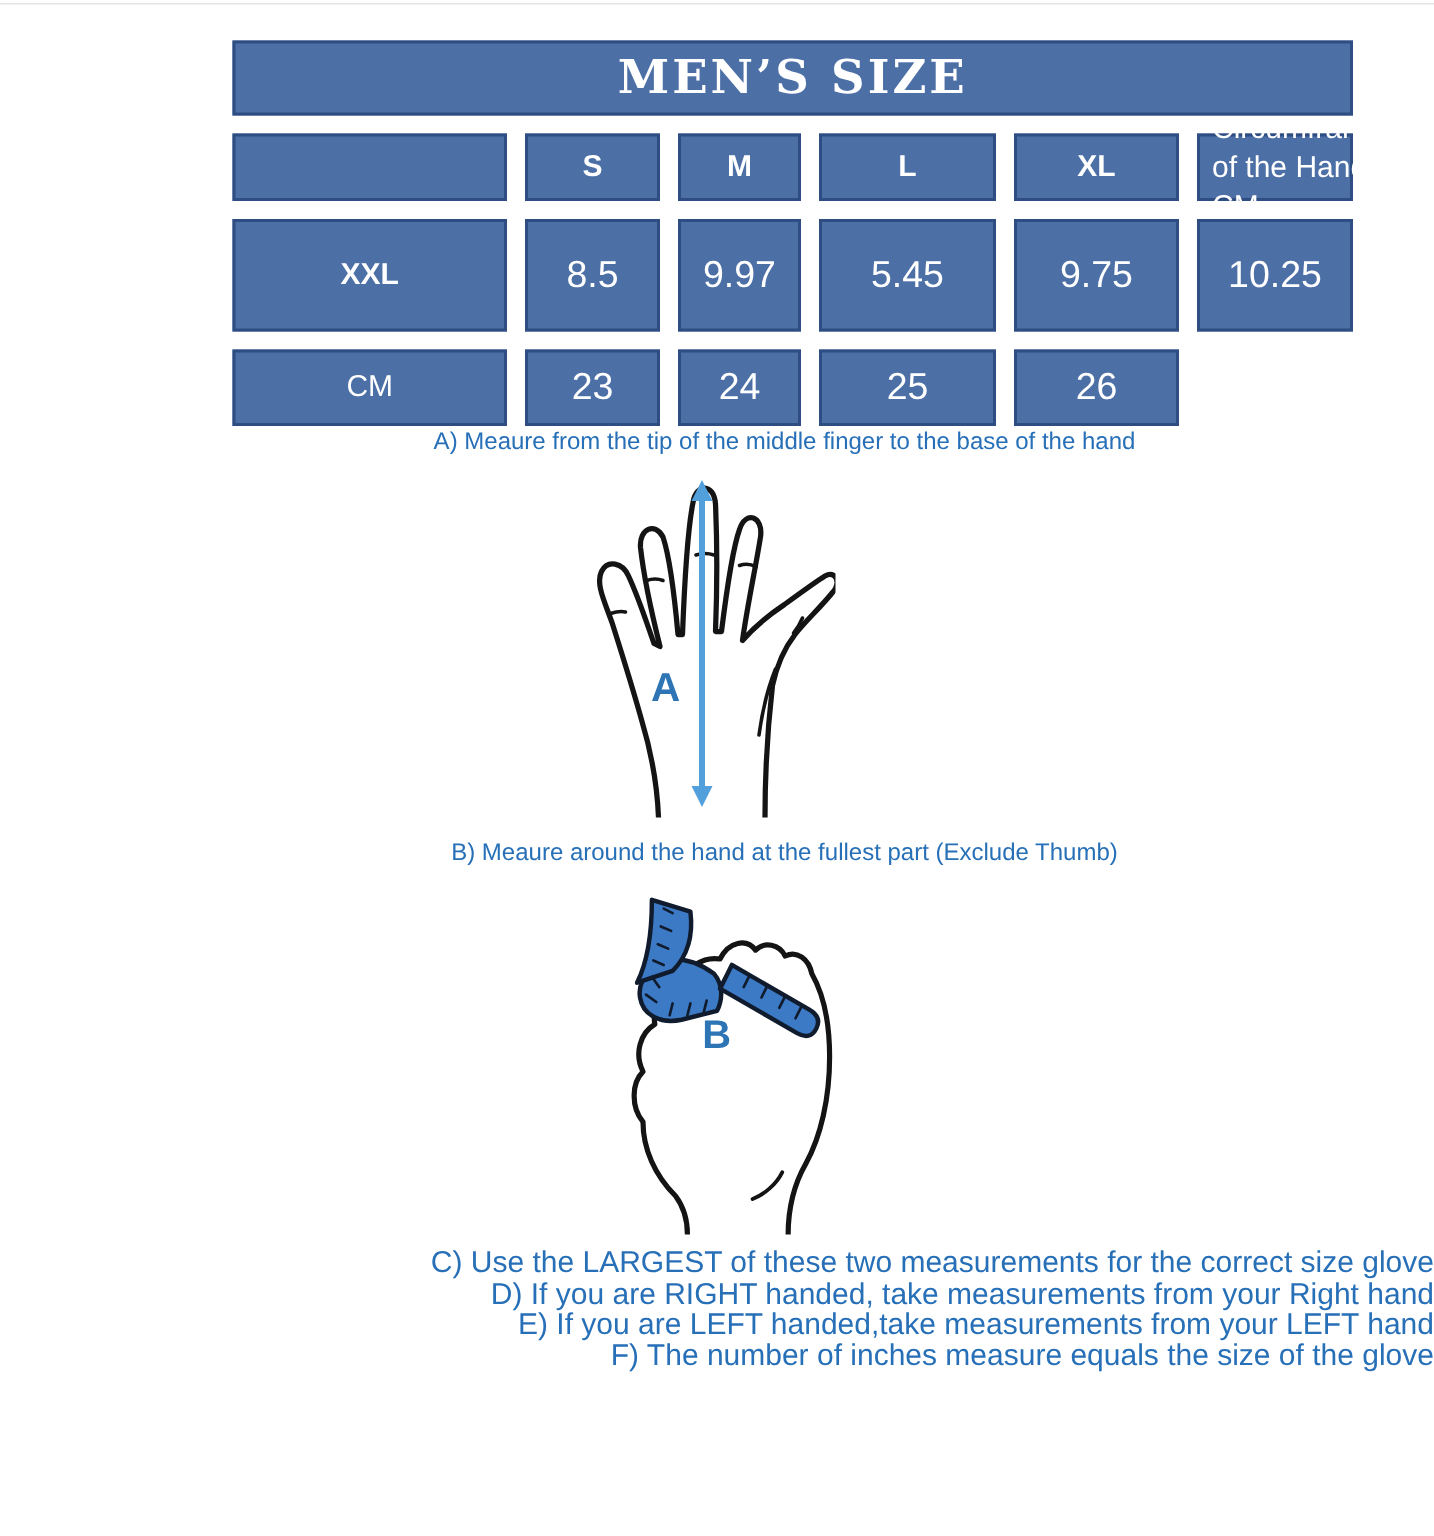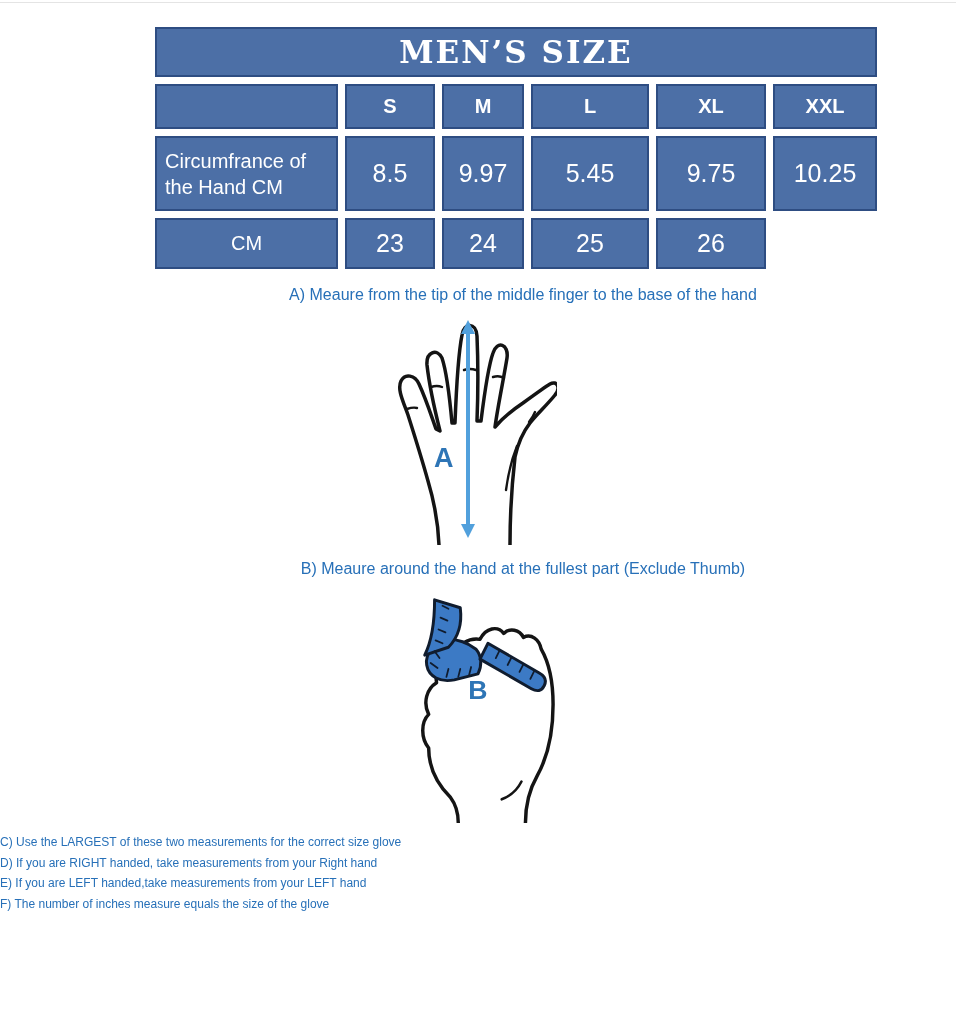--- a/index.html
+++ b/index.html
@@ -8,21 +8,21 @@
     font-family:"Liberation Sans", sans-serif;overflow:hidden;
   }
   .top-line{position:absolute;top:2px;left:0;width:956px;height:1px;background:#e4e4e4;}
 
   
   .size-table{
     position:absolute;left:155px;top:27px;width:736px;
     display:grid;
     grid-template-columns:183px 90px 82px 118px 110px 104px;
     grid-template-rows:50px 45px 75px 51px;
-    row-gap:7px;column-gap:7px;
+    row-gap:7px;column-gap:7px;gap:12px;
   }
   .cell{
     background:#4c6fa6;border:2px solid #2e4d82;box-sizing:border-box;
     color:#ffffff;display:flex;align-items:center;justify-content:center;
   }
   .title-cell{
     grid-column:1 / -1;
     font-family:"DejaVu Serif", serif;font-weight:bold;
     font-size:31px;letter-spacing:2px;
   }
@@ -35,22 +35,22 @@
   .value-cell{font-weight:normal;font-size:25px;}
 
   
   .caption{
     position:absolute;left:0;width:956px;text-align:center;
     color:#2770b8;font-size:16px;padding-left:45px;
   }
   .caption-a{top:286px;}
   .caption-b{top:560px;}
   .notes{
-    position:absolute;left:0;top:832px;width:956px;text-align:left;
-    color:#2770b8;font-size:12px;line-height:20.5px;
+    position:absolute;left:0;top:832px;width:956px;text-align:right;
+    color:#2770b8;font-size:20px;line-height:20.5px;
   }
 
   
   .figure{position:absolute;left:0;width:956px;text-align:center;}
   .figure-a{top:315px;}
   .figure-b{top:588px;}
   .figure-a svg{position:relative;left:-9px;}
   .figure-b svg{position:relative;left:2px;}
   text.marker{font-family:"Liberation Sans", sans-serif;font-weight:bold;font-size:27px;fill:#2e75b6;}
 </style>
@@ -60,23 +60,23 @@
 <div class="top-line"></div>
 
 <div class="size-table">
   <div class="cell title-cell">MEN’S SIZE</div>
 
   <div class="cell"></div>
   <div class="cell size-cell">S</div>
   <div class="cell size-cell">M</div>
   <div class="cell size-cell">L</div>
   <div class="cell size-cell">XL</div>
+  <div class="cell label-left">Circumfrance of the Hand CM</div>
+
   <div class="cell size-cell">XXL</div>
-
-  <div class="cell label-left">Circumfrance of the Hand CM</div>
   <div class="cell value-cell">8.5</div>
   <div class="cell value-cell">9.97</div>
   <div class="cell value-cell">5.45</div>
   <div class="cell value-cell">9.75</div>
   <div class="cell value-cell">10.25</div>
 
   <div class="cell label-center">CM</div>
   <div class="cell value-cell">23</div>
   <div class="cell value-cell">24</div>
   <div class="cell value-cell">25</div>

